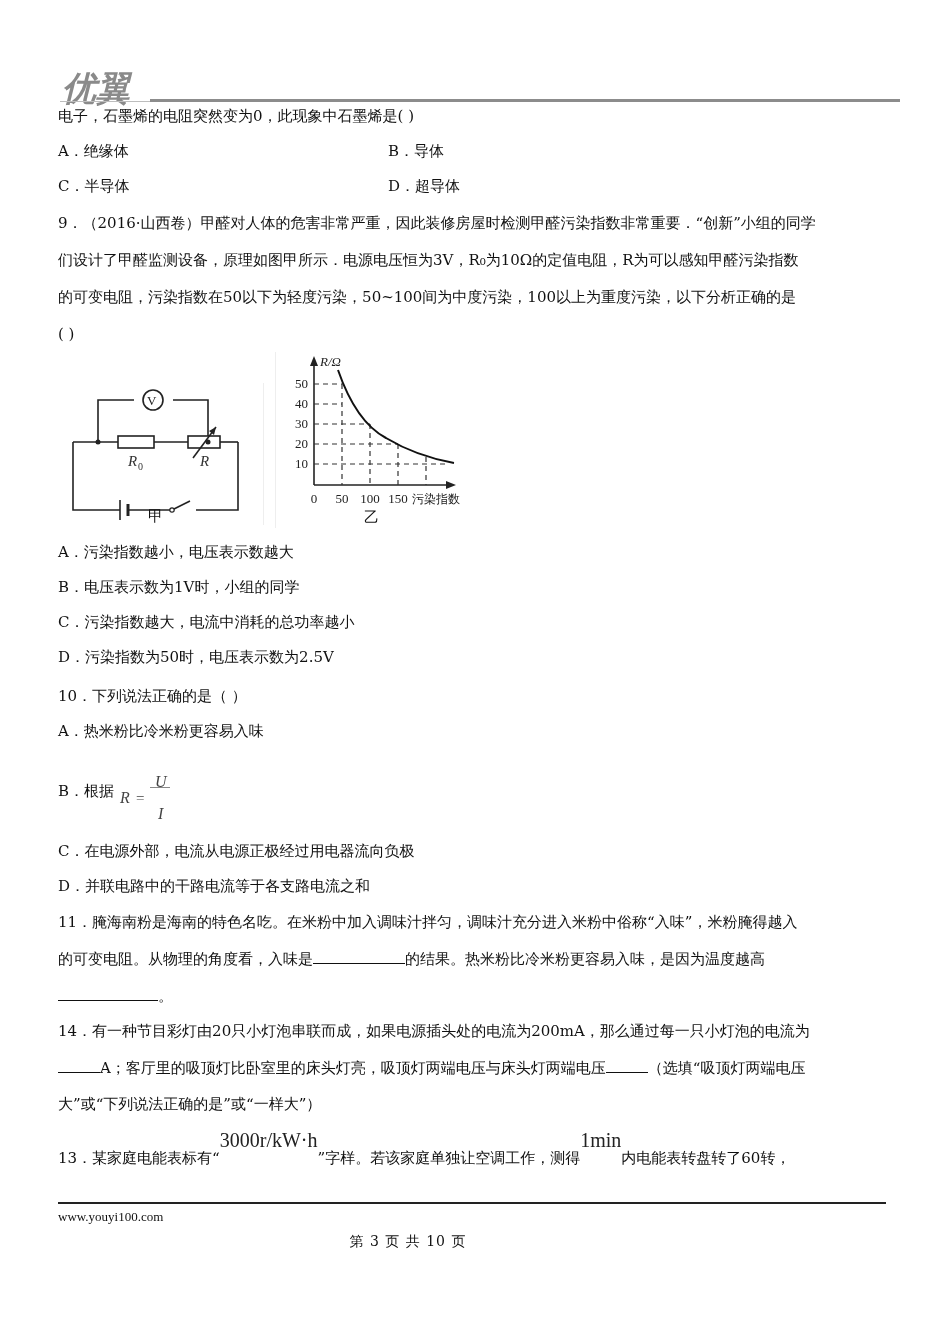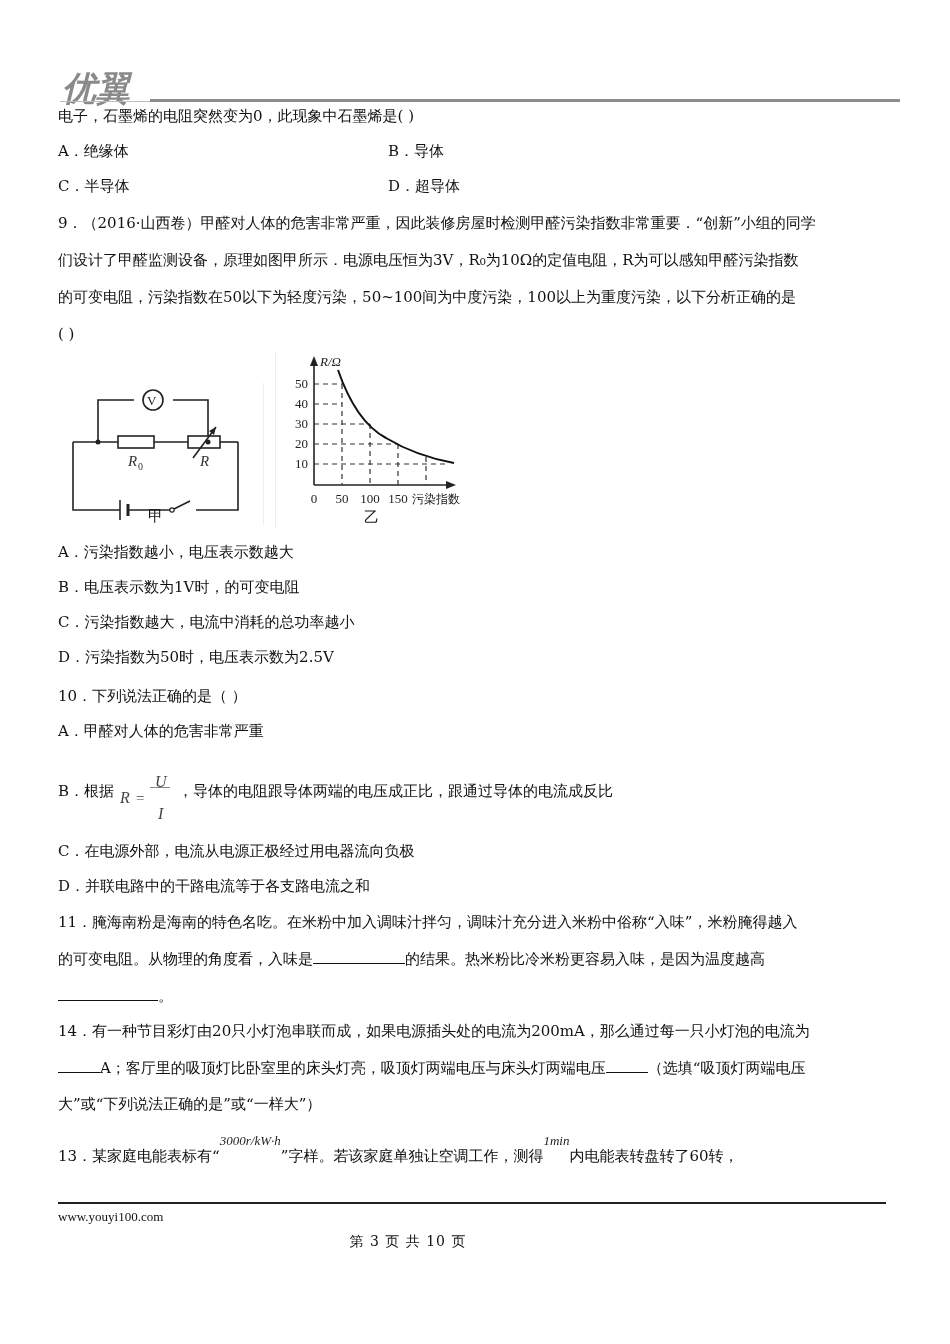--- a/index.html
+++ b/index.html
@@ -10,21 +10,21 @@
   .logo { position: absolute; left: 60px; top: 66px; width: 130px; height: 40px; }
   .header-rule { position: absolute; left: 150px; top: 99px; width: 750px; height: 3px; background: #8c8c8c; }
   .header-rule-base { position: absolute; left: 60px; top: 101px; width: 840px; height: 1px; background: #bdbdbd; }
   .blank { display: inline-block; border-bottom: 1px solid #111; height: 14px; vertical-align: baseline; }
   .frac { display: inline-block; position: relative; width: 56px; height: 46px; vertical-align: middle; margin: 0 4px; font-family: "Liberation Serif", serif; font-style: italic; color: #444; }
   .frac .r { position: absolute; left: 2px; top: 6px; font-size: 16px; }
   .frac .eq { position: absolute; left: 18px; top: 6px; font-size: 15px; font-style: normal; }
   .frac .u { position: absolute; left: 37px; top: -10px; font-size: 16px; }
   .frac .bar { position: absolute; left: 32px; top: 18px; width: 20px; height: 1px; background: #888; }
   .frac .i { position: absolute; left: 40px; top: 22px; font-size: 16px; }
-  .sup-note { display: inline-block; position: relative; top: -16px; font-size: 13px; font-family: "Liberation Serif", serif; color: #222; font-style: italic; }
+  .sup-note { display: inline-block; position: relative; top: -16px; font-size: 20px; font-family: "Liberation Serif", serif; color: #222; }
   .footer-rule { position: absolute; left: 58px; top: 1202px; width: 828px; height: 2px; background: #222; }
   .footer-url { position: absolute; left: 58px; top: 1209px; font-size: 13px; font-family: Liberation Serif, serif; }
   .page-no { position: absolute; left: 0; width: 816px; top: 1233px; text-align: center; font-size: 14px; letter-spacing: 1px; }
   .fig-box { position: absolute; background: #fff; }
   .fig-label { font-size: 15px; }
   .opt-col2 { position: absolute; left: 388px; }
 </style>
 </head>
 <body>
 
@@ -122,28 +122,28 @@
       <text x="94" y="151">100</text>
       <text x="122" y="151">150</text>
     </g>
     <text x="160" y="151" font-family="DejaVu Sans, sans-serif" font-size="12" fill="#222" text-anchor="middle">污染指数</text>
     <text x="44" y="14" font-family="Liberation Serif, serif" font-style="italic" font-size="13" fill="#222">R/Ω</text>
   </svg>
   <div class="abs fig-label" style="left:88px; top:156px;">乙</div>
 </div>
 
 <div class="line" style="top:542px">A．污染指数越小，电压表示数越大</div>
-<div class="line" style="top:577px">B．电压表示数为1V时，的可变电阻</div>
+<div class="line" style="top:577px">B．电压表示数为1V时，小组的同学</div>
 <div class="line" style="top:612px">C．污染指数越大，电流中消耗的总功率越小</div>
 <div class="line" style="top:647px">D．污染指数为50时，电压表示数为2.5V</div>
 
 <div class="line" style="top:686px">10．下列说法正确的是（        ）</div>
-<div class="line" style="top:721px">A．甲醛对人体的危害非常严重</div>
+<div class="line" style="top:721px">A．热米粉比冷米粉更容易入味</div>
 <div class="line" style="top:768px; line-height:46px;">
-  <span>B．根据</span><span class="frac"><span class="r">R</span><span class="eq">=</span><span class="u">U</span><span class="bar"></span><span class="i">I</span></span><span>，导体的电阻跟导体两端的电压成正比，跟通过导体的电流成反比</span>
+  <span>B．根据</span><span class="frac"><span class="r">R</span><span class="eq">=</span><span class="u">U</span><span class="bar"></span><span class="i">I</span></span>
 </div>
 <div class="line" style="top:841px">C．在电源外部，电流从电源正极经过用电器流向负极</div>
 <div class="line" style="top:876px">D．并联电路中的干路电流等于各支路电流之和</div>
 
 <div class="line" style="top:912px">11．腌海南粉是海南的特色名吃。在米粉中加入调味汁拌匀，调味汁充分进入米粉中俗称“入味”，米粉腌得越入</div>
 <div class="line" style="top:949px">
   <span>的可变电阻。从物理的角度看，入味是</span><span class="blank" style="width:92px"></span><span>的结果。热米粉比冷米粉更容易入味，是因为温度越高</span>
 </div>
 <div class="line" style="top:986px">
   <span class="blank" style="width:100px"></span><span>。</span>

